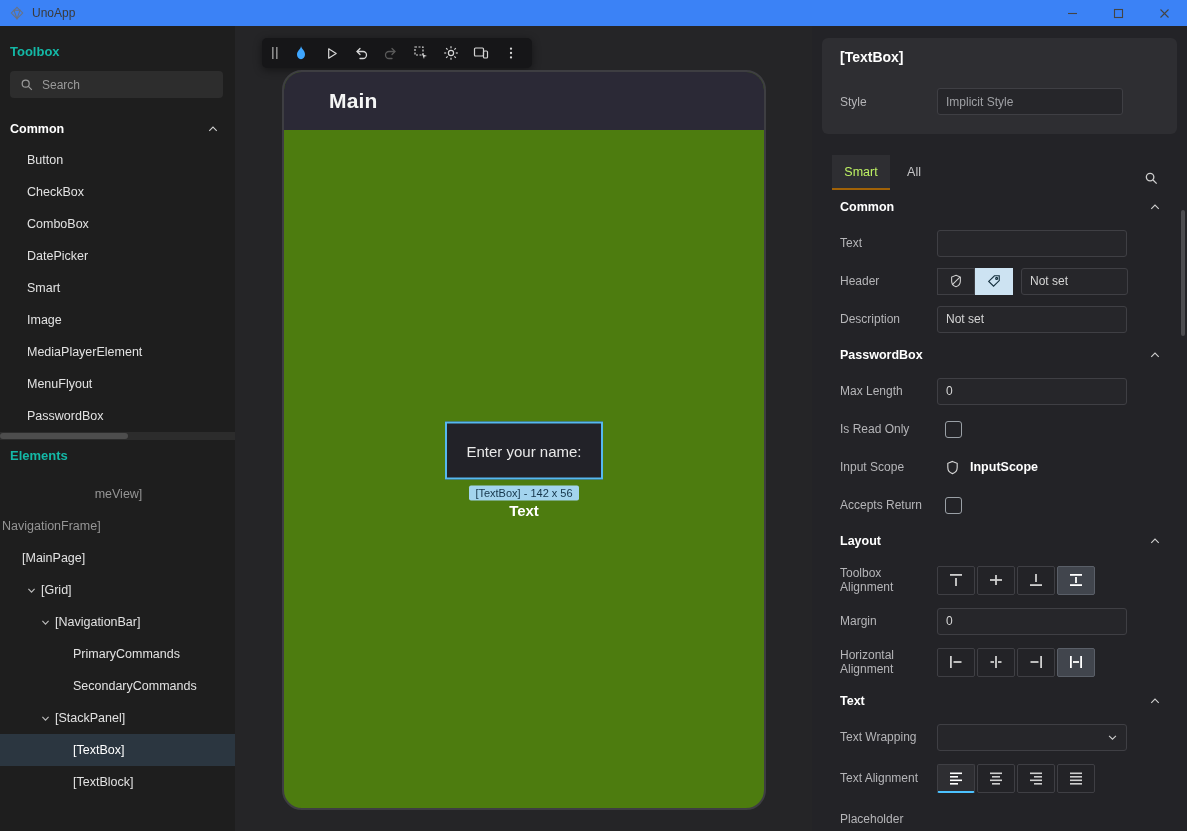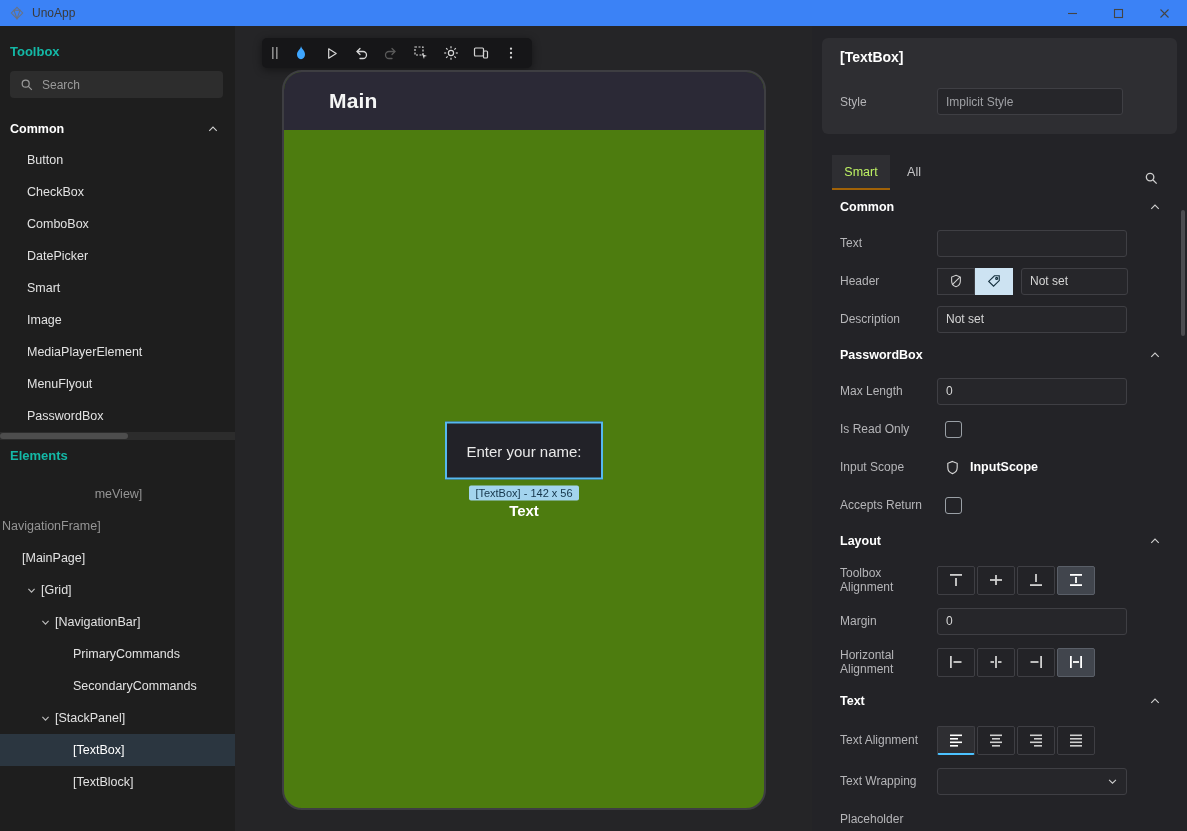--- a/index.html
+++ b/index.html
@@ -478,20 +478,30 @@
   </div>
 
   <div class="section-header">
     <span class="sec-title">Text</span>
     <button class="collapse-btn">
         <svg width="12" height="12" viewBox="0 0 16 16" fill="none" stroke="currentColor" stroke-width="1.5">
           <polyline points="3,10.5 8,5.5 13,10.5"></polyline>
         </svg>
       </button>
   </div>
+  <div class="prop-row">
+    <span class="prop-label">Text Wrapping</span>
+    <div class="prop-control">
+      <div class="dropdown">
+        <svg width="11" height="11" viewBox="0 0 16 16" fill="none" stroke="currentColor" stroke-width="1.5">
+            <polyline points="3,5.5 8,10.5 13,5.5"></polyline>
+          </svg>
+      </div>
+    </div>
+  </div>
   <div class="prop-row tall">
     <span class="prop-label">Text Alignment</span>
     <div class="prop-control">
       <div class="align-group">
         <button class="align-btn selected-underline">
             <svg width="16" height="16" viewBox="0 0 16 16" fill="currentColor">
               <rect x="2" y="2.5" width="12" height="1.6"></rect>
               <rect x="2" y="6" width="8" height="1.6"></rect>
               <rect x="2" y="9.5" width="12" height="1.6"></rect>
               <rect x="2" y="13" width="8" height="1.6"></rect>
@@ -518,27 +528,17 @@
               <rect x="2" y="2.5" width="12" height="1.6"></rect>
               <rect x="2" y="6" width="12" height="1.6"></rect>
               <rect x="2" y="9.5" width="12" height="1.6"></rect>
               <rect x="2" y="13" width="12" height="1.6"></rect>
             </svg>
           </button>
       </div>
     </div>
   </div>
   <div class="prop-row">
-    <span class="prop-label">Text Wrapping</span>
-    <div class="prop-control">
-      <div class="dropdown">
-        <svg width="11" height="11" viewBox="0 0 16 16" fill="none" stroke="currentColor" stroke-width="1.5">
-            <polyline points="3,5.5 8,10.5 13,5.5"></polyline>
-          </svg>
-      </div>
-    </div>
-  </div>
-  <div class="prop-row">
     <span class="prop-label">Placeholder</span>
   </div>
 
   <div class="v-scrollbar-thumb"></div>
 </section>
 
 </body></html>

